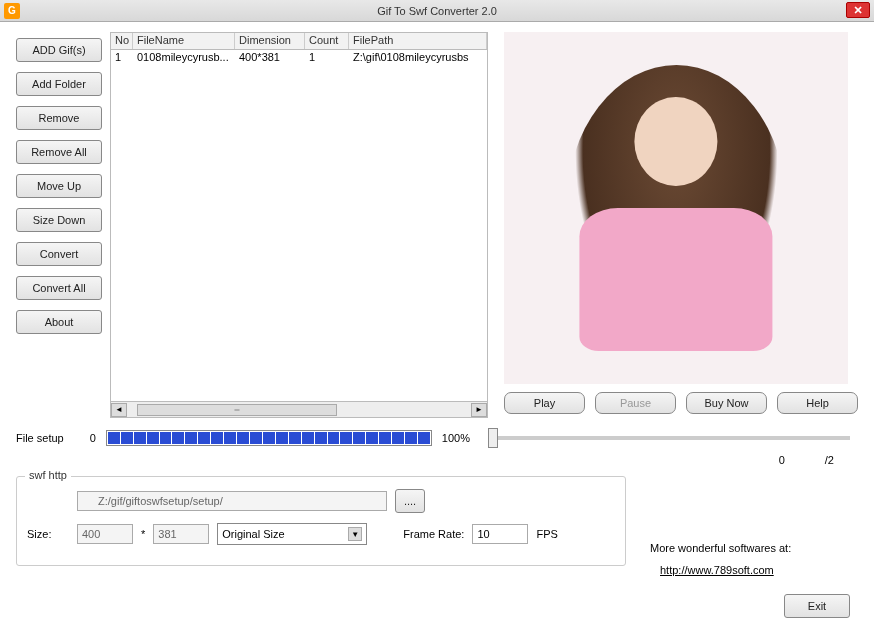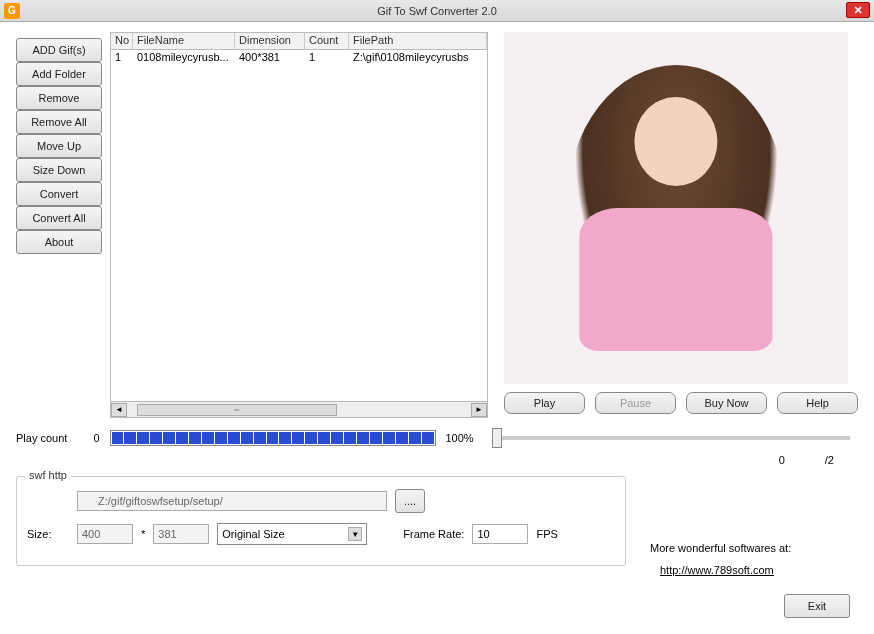--- a/index.html
+++ b/index.html
@@ -3,21 +3,21 @@
 <meta charset="utf-8">
 <style>
 * { box-sizing: border-box; margin: 0; padding: 0; font-family: Tahoma, sans-serif; font-size: 11px; }
 body { background: #fff; width: 874px; height: 634px; overflow: hidden; }
 .titlebar { height: 22px; background: linear-gradient(#e8e8e8,#d8d8d8); display: flex; align-items: center; position: relative; border-bottom: 1px solid #aaa; }
 .titlebar .title { position: absolute; left: 50%; transform: translateX(-50%); color: #333; }
 .titlebar .app-icon { width: 16px; height: 16px; margin-left: 4px; background: #f90; border-radius: 2px; display: flex; align-items: center; justify-content: center; color: #fff; font-weight: bold; font-size: 10px; }
 .titlebar .close { position: absolute; right: 4px; top: 2px; width: 24px; height: 16px; background: #d33; border: 1px solid #a00; border-radius: 2px; display: flex; align-items: center; justify-content: center; color: #fff; font-weight: bold; }
 .content { padding: 10px 16px; }
 .row1 { display: flex; gap: 8px; }
-.leftcol { display: flex; flex-direction: column; width: 86px; padding-top: 6px; }
+.leftcol { display: flex; flex-direction: column; gap: 10px; width: 86px; padding-top: 6px; }
 .btn { height: 24px; background: linear-gradient(#f5f5f5,#e2e2e2); border: 1px solid #888; border-radius: 3px; display: flex; align-items: center; justify-content: center; color: #222; cursor: pointer; }
 .btn.disabled { color: #999; }
 .listarea { width: 378px; }
 .listheader { display: flex; background: #f2f2f2; border: 1px solid #bbb; height: 18px; }
 .listheader div { border-right: 1px solid #ccc; padding: 1px 4px; color: #333; overflow: hidden; white-space: nowrap; }
 .listbody { border: 1px solid #bbb; border-top: none; height: 352px; overflow: hidden; background: #fff; }
 .listrow { display: flex; height: 16px; }
 .listrow div { padding: 1px 4px; overflow: hidden; white-space: nowrap; }
 .col-no { width: 22px; }
 .col-fn { width: 102px; }
@@ -115,21 +115,21 @@
       <div class="previewbtns">
         <div class="btn">Play</div>
         <div class="btn disabled">Pause</div>
         <div class="btn">Buy Now</div>
         <div class="btn">Help</div>
       </div>
     </div>
   </div>
 
   <div class="midrow">
-    <span>Play count</span>
+    <span>File setup</span>
     <span style="margin-left:16px">0</span>
     <div class="progress">
       <span></span>
         <span></span>
         <span></span>
         <span></span>
         <span></span>
         <span></span>
         <span></span>
         <span></span>

